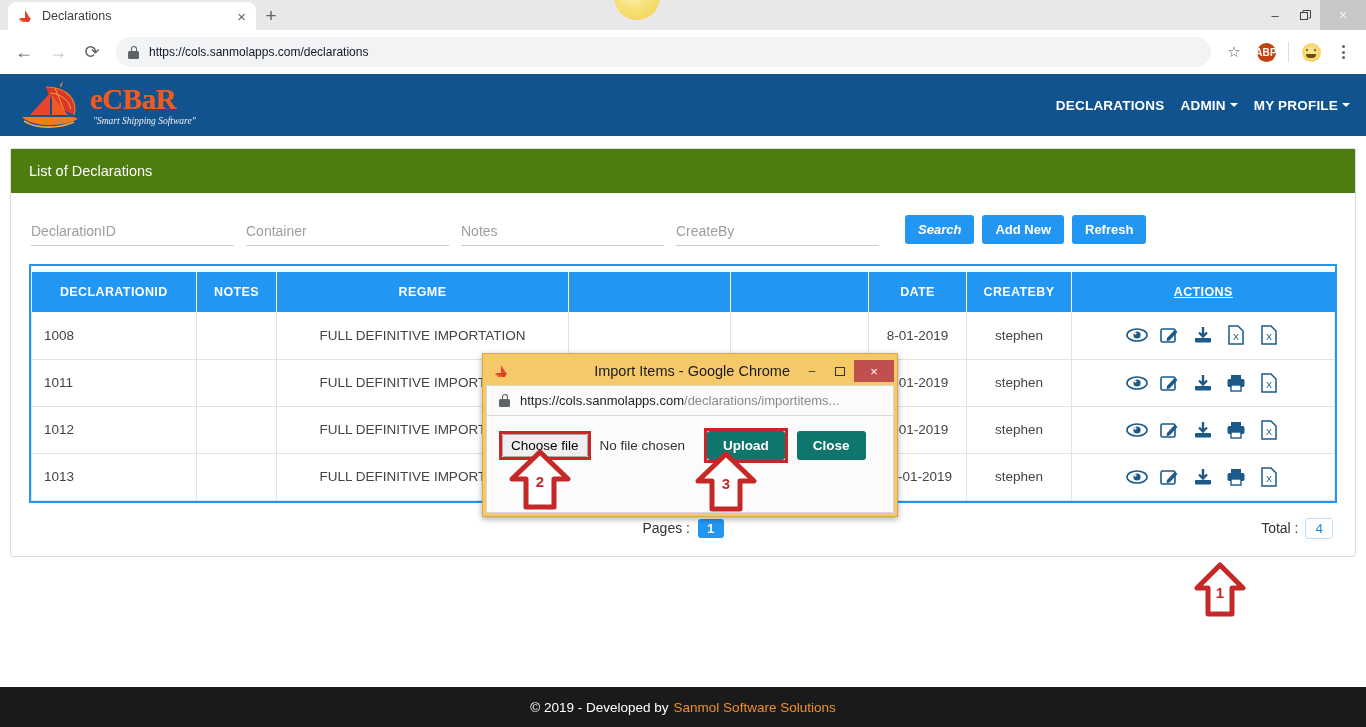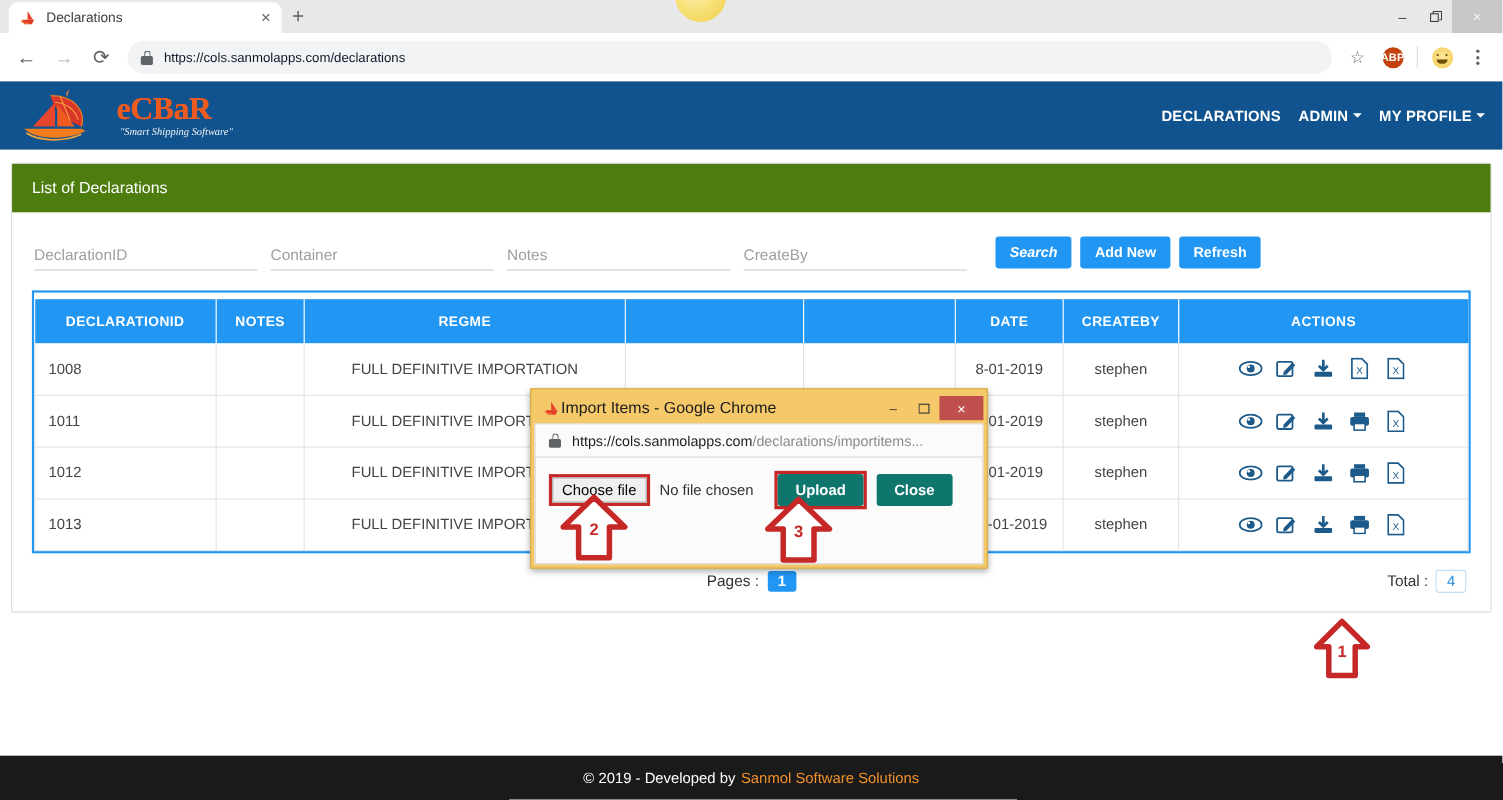--- a/index.html
+++ b/index.html
@@ -69,21 +69,21 @@
   .kebab { display: flex; flex-direction: column; gap: 2.5px; align-items: center; }
   .kebab i { width: 3px; height: 3px; border-radius: 50%; background: #5f6368; display: block; }
   .tb-sep { width: 1px; height: 20px; background: #dadce0; margin: 0 5px; }
 
   
   .app { position: relative; width: 1366px; background: #fff; }
   .navbar {
     height: 62px; background: #10538f; display: flex; align-items: center;
     justify-content: space-between; padding: 0 16px;
   }
-  .brand { display: flex; align-items: center; gap: 16px; position: relative; height: 52px; }
+  .brand { display: flex; align-items: center; gap: 0; position: relative; height: 52px; }
   .brand-logo { width: 80px; height: 52px; position: relative; }
   .brand-text { display: flex; flex-direction: column; margin-left: -6px; }
   .brand-name { font-size: 29px; font-weight: bold; letter-spacing: -.5px;
                 font-family: "Liberation Serif", serif; line-height: 1;
                 background: linear-gradient(90deg,#ef4a23 0%, #f07c1d 100%);
                 -webkit-background-clip: text; background-clip: text; color: #ef5a20; }
   .brand-tag { font-size: 9.5px; font-style: italic; color: #f1f1f1; margin-top: 2px; margin-left: 3px;
                font-family: "Liberation Serif", serif; }
 
   .nav-links { display: flex; align-items: center; gap: 16px; }
@@ -110,21 +110,21 @@
     padding: 7px 13px; font-size: 13px; font-weight: bold;
     font-family: "Liberation Sans", sans-serif;
   }
   .btn.italic { font-style: italic; }
 
   table.grid { width: 100%; border-collapse: collapse; margin: 6px 0 0 0; table-layout: fixed; }
   table.grid th {
     background: #2196f3; color: #fff; font-size: 12.5px; font-weight: bold;
     letter-spacing: .4px; padding: 13px 8px; border-right: 1px solid #fff;
   }
-  table.grid th:last-child { border-right: none; }
+  table.grid th:last-child { border-right: none; text-decoration: underline; }
   table.grid td {
     font-size: 13.5px; color: #444; padding: 12px 12px; border: 1px solid #e3e3e3;
     border-top: none; height: 47px;
   }
   .tbl-outer { border: 2px solid #2196f3; margin: 6px 18px 0 18px; }
   .c-id { width: 165px; }
   .c-notes { width: 80px; text-align: center; }
   .c-regme { width: 292px; text-align: center; }
   .c-cont { width: 162px; }
   .c-flag { width: 138px; text-align: center; }
@@ -151,21 +151,21 @@
   .footer-link { color: #f0902b; margin-left: 5px; }
 
   
   .popup {
     position: absolute; left: 482px; top: 279px; width: 416px; height: 164px;
     background: #f5c96a; border: 1px solid #d8a843; box-shadow: 0 2px 6px rgba(0,0,0,.35);
     padding: 3px;
   }
   .popup-title { height: 28px; display: flex; align-items: center; padding-left: 8px; gap: 0; }
   .popup-favicon { width: 16px; height: 16px; position: relative; flex: 0 0 16px; }
-  .popup-title-text { flex: 1; text-align: left; font-size: 14.5px; color: #1b1b1b; padding-right: 8px; }
+  .popup-title-text { flex: 1; text-align: right; font-size: 14.5px; color: #1b1b1b; padding-right: 8px; }
   .popup-wc { display: flex; align-items: center; height: 24px; }
   .pwc { width: 28px; height: 22px; display: flex; align-items: center; justify-content: center;
          font-size: 12px; color: #333; }
   .pwc.close { background: #c0504d; color: #fff; width: 40px; height: 22px; font-size: 13px; }
   .popup-body { background: #fbfbfb; border: 1px solid #d6d6d6; height: 128px; }
   .popup-omni { height: 30px; border-bottom: 1px solid #dadada; display: flex; align-items: center;
                 gap: 10px; padding: 0 12px; background: #fbfbfb; }
   .popup-url { font-size: 13px; color: #202124; white-space: nowrap; }
   .popup-url .dim { color: #8a8a8a; }
   .popup-content { display: flex; align-items: center; padding: 12px 12px; gap: 9px; position: relative; }

